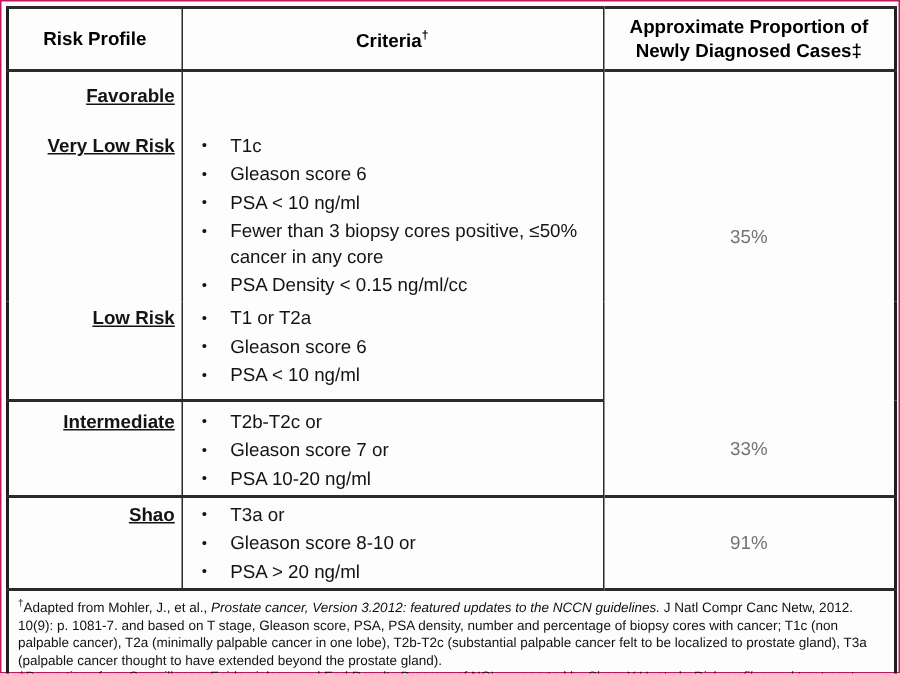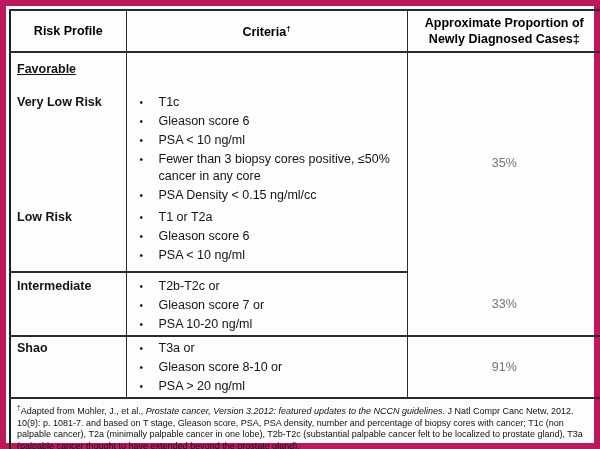--- a/index.html
+++ b/index.html
@@ -1,18 +1,18 @@
 <!DOCTYPE html>
 <html><head>
 <meta charset="utf-8">
 <style>
   html,body { margin:0; padding:0; background:#ffffff; }
   .page {
     width:600px; height:449px; box-sizing:border-box;
-    background:#fdfdfd; border:6px solid #be185d; padding:3px;
+    background:#fdfdfd; border:1px solid #be185d; padding:3px;
     font-family:"Liberation Sans", sans-serif; color:#141414;
   }
   table.risk {
     border-collapse:collapse; table-layout:fixed;
     width:592px; height:441px;
     border:2px solid #1e1e1e;
   }
   col.c1{width:116px;} col.c2{width:281px;} col.c3{width:195px;}
   th, td {
     border-left:1px solid #2b2b2b; border-right:1px solid #2b2b2b;
@@ -24,26 +24,26 @@
     font-size:12.5px; font-weight:bold; text-align:center; vertical-align:middle;
     line-height:16px; color:#000;
   }
   th sup { font-size:8px; }
   tr.trA { height:152px; }
   tr.trA td { border-bottom-style:hidden; }
   tr.trB { height:66px;margin-top:15px; }
   tr.trB td { border-top-style:hidden; }
   tr.mid { height:62px; }
   tr.highrow { height:47px; }
-  td.lbl { padding:0 4px 0 6px; }
+  td.lbl { padding:0 4px 0 6px;text-align:right; }
   .grp {
     font-size:12.5px; font-weight:bold; text-decoration:underline;
     margin-top:8px; line-height:17px;
   }
-  .rlabel { font-size:12.5px; font-weight:bold; line-height:17px; }
+  .rlabel { font-size:12.5px; font-weight:bold; line-height:17px;text-decoration:underline; }
   .vlr { margin-top:16px; }
   .padLbl3 { padding-top:3px; }
   .padLbl5 { padding-top:5px; }
   td.crit ul {
     list-style:none; margin:0; padding:0 8px 0 7px;
     font-size:12.5px; line-height:17px;
   }
   td.crit.padA ul { padding-top:41px; }
   td.crit.padB ul { padding-top:3px; }
   td.crit.pad5 ul { padding-top:5px; }

